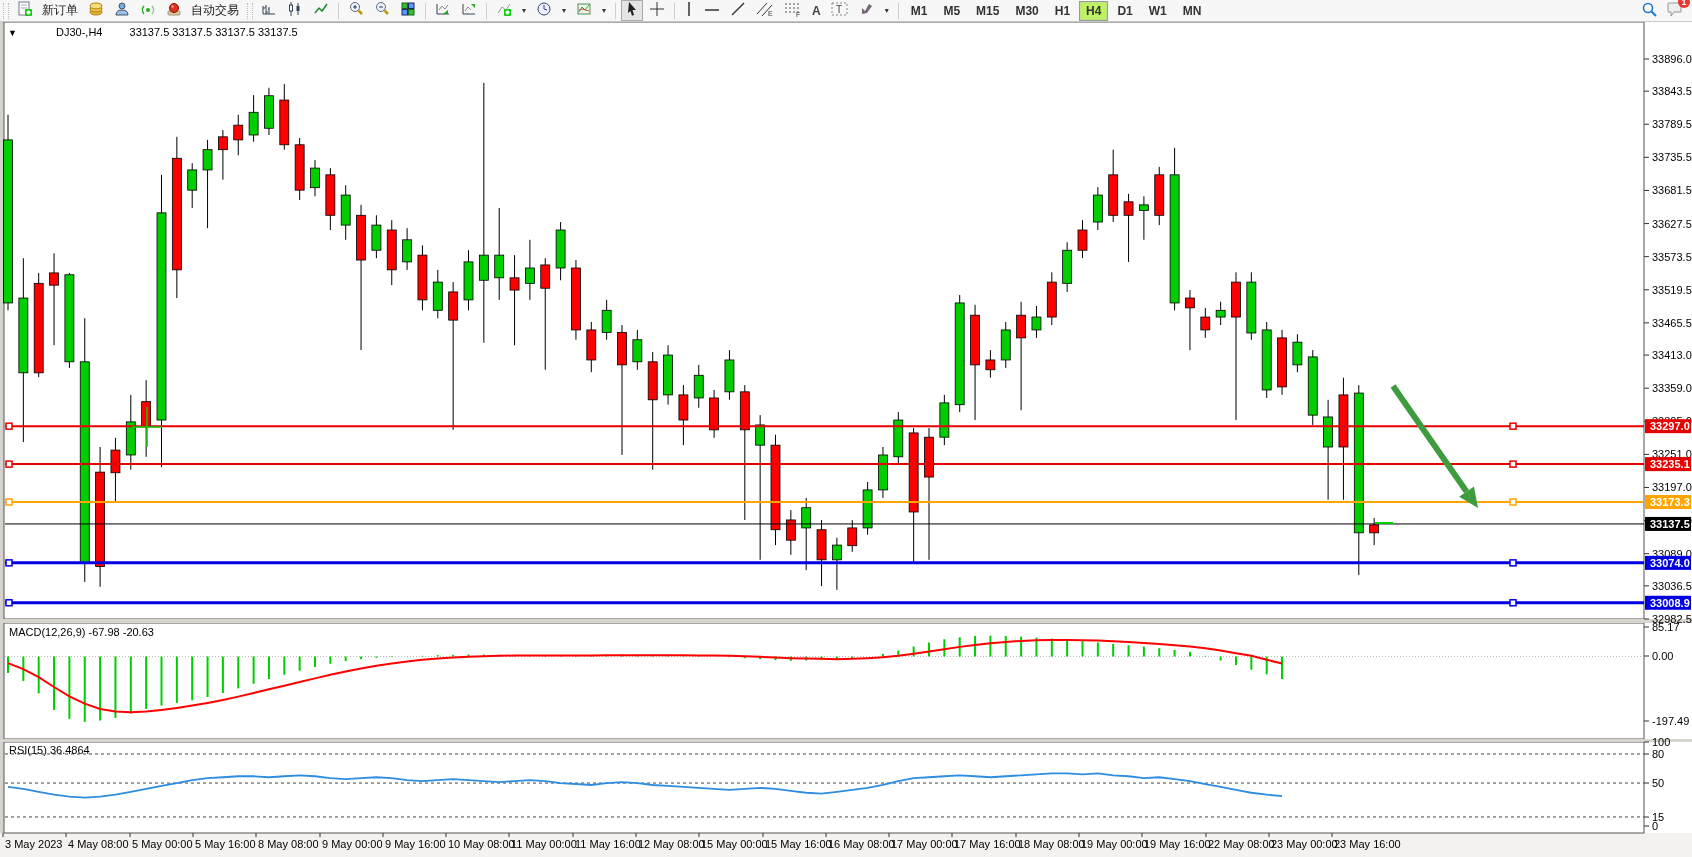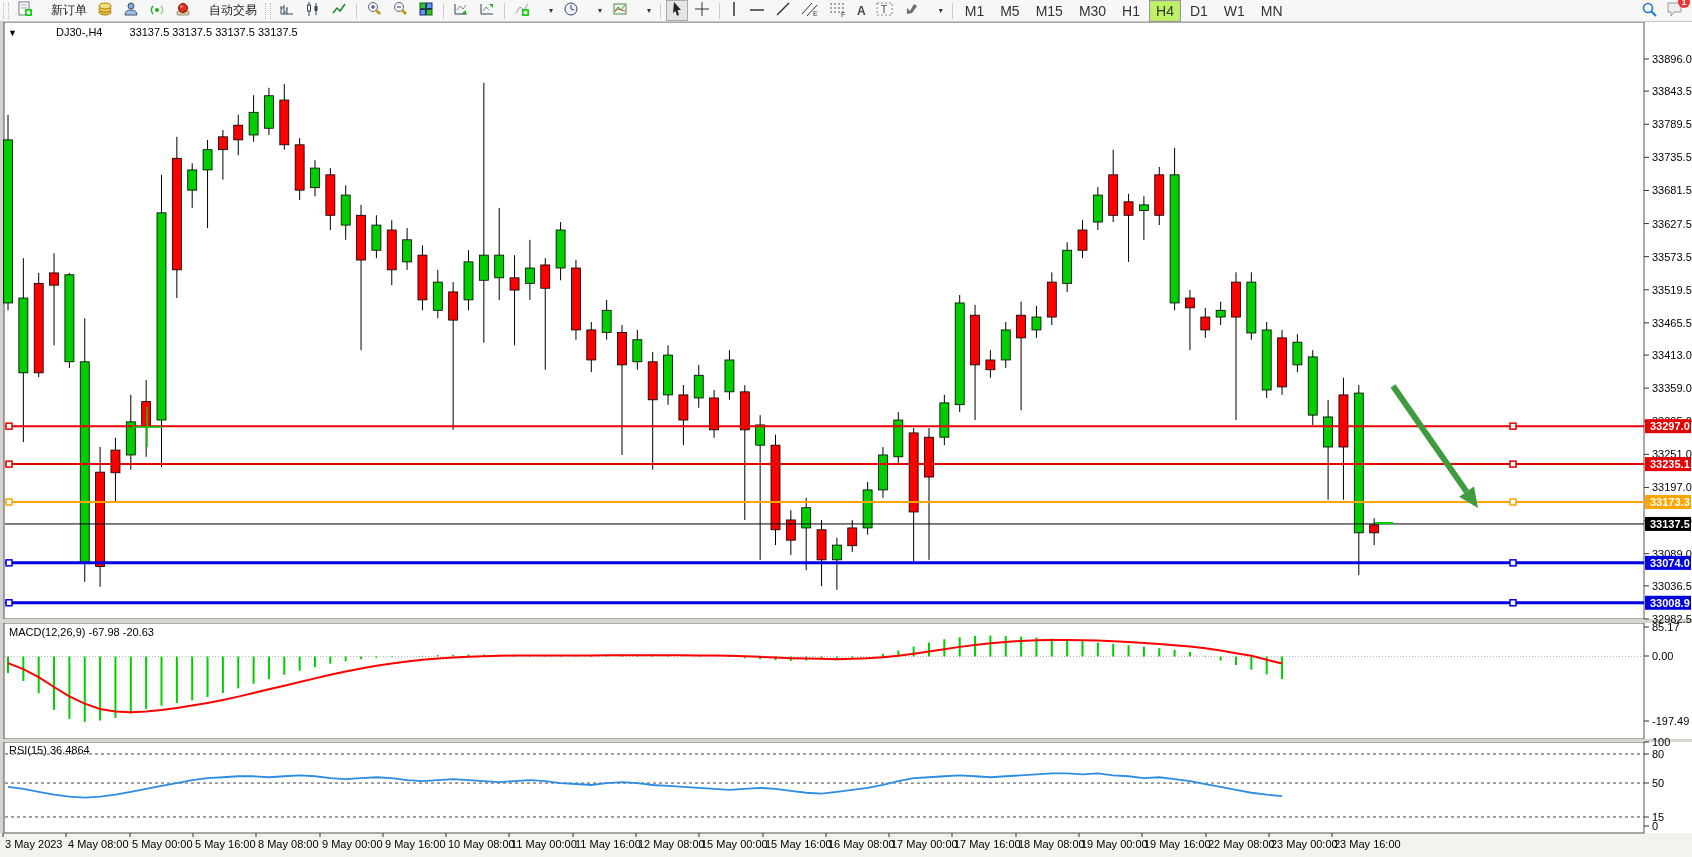--- a/index.html
+++ b/index.html
@@ -1,24 +1,24 @@
 <!DOCTYPE html>
 <html><head>
 <meta charset="utf-8">
 <style>
   html,body{margin:0;padding:0;background:#fff;}
   #root{position:relative;width:1692px;height:857px;font-family:"Liberation Sans",sans-serif;overflow:hidden;background:#fff;}
   
   #toolbar{position:absolute;left:0;top:0;width:1692px;height:21px;background:#f7f7f7;border-bottom:1px solid #c8c8c8;display:flex;align-items:center;z-index:5;font-size:12px;color:#222;}
-  .tbtn{display:flex;align-items:center;gap:18px;height:19px;padding:0 3px;margin:0 1px;border:1px solid transparent;cursor:default;}
+  .tbtn{display:flex;align-items:center;gap:9px;height:19px;padding:0 3px;margin:0 1px;border:1px solid transparent;cursor:default;}
   .tbtn.pressed{background:#e4e4e4;border:1px solid #aaa;}
   .tsep{width:1px;height:16px;background:#cfcfcf;margin:0 4px;}
   .grip{width:4px;height:16px;margin:0 3px;border-left:1px dotted #bbb;border-right:1px dotted #bbb;}
   .caret{font-size:8px;color:#333;margin-left:1px;}
-  .tf{font-size:14px;font-weight:normal;color:#333;padding:2px 6px;margin:0 1px;border:1px solid transparent;}
+  .tf{font-size:12px;font-weight:bold;color:#333;padding:2px 6px;margin:0 1px;border:1px solid transparent;}
   .tf.active{background:#bef264;border:1px solid #999;box-shadow:inset 0 0 2px #bbb;}
   #tb-right{margin-left:auto;display:flex;align-items:center;margin-right:8px;gap:8px;}
   .badge{position:absolute;right:-6px;top:-5px;background:#e33;color:#fff;border-radius:50%;width:12px;height:12px;font-size:9px;line-height:12px;text-align:center;font-weight:bold;}
   .ic{display:inline-block;}
   
   .ovl{position:absolute;z-index:3;font-size:11px;color:#000;white-space:nowrap;}
   #chart-svg{position:absolute;left:0;top:0;z-index:1;}
 </style>
 </head>
 <body>

